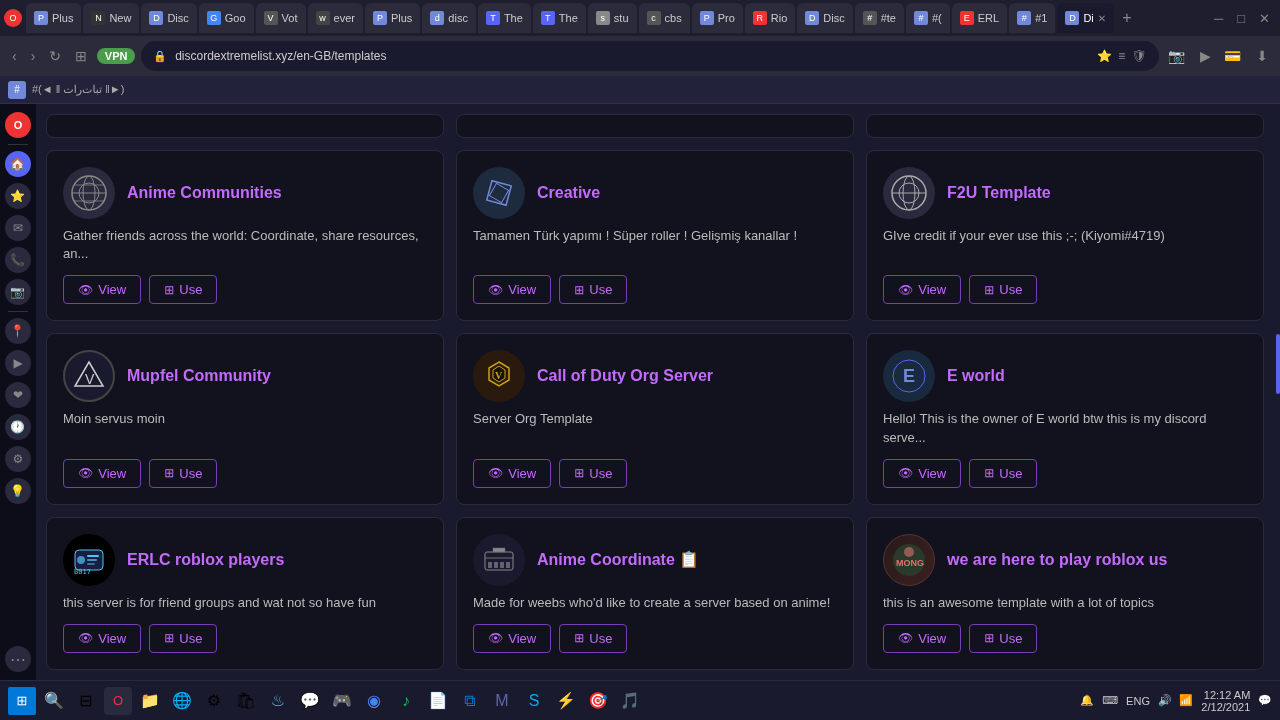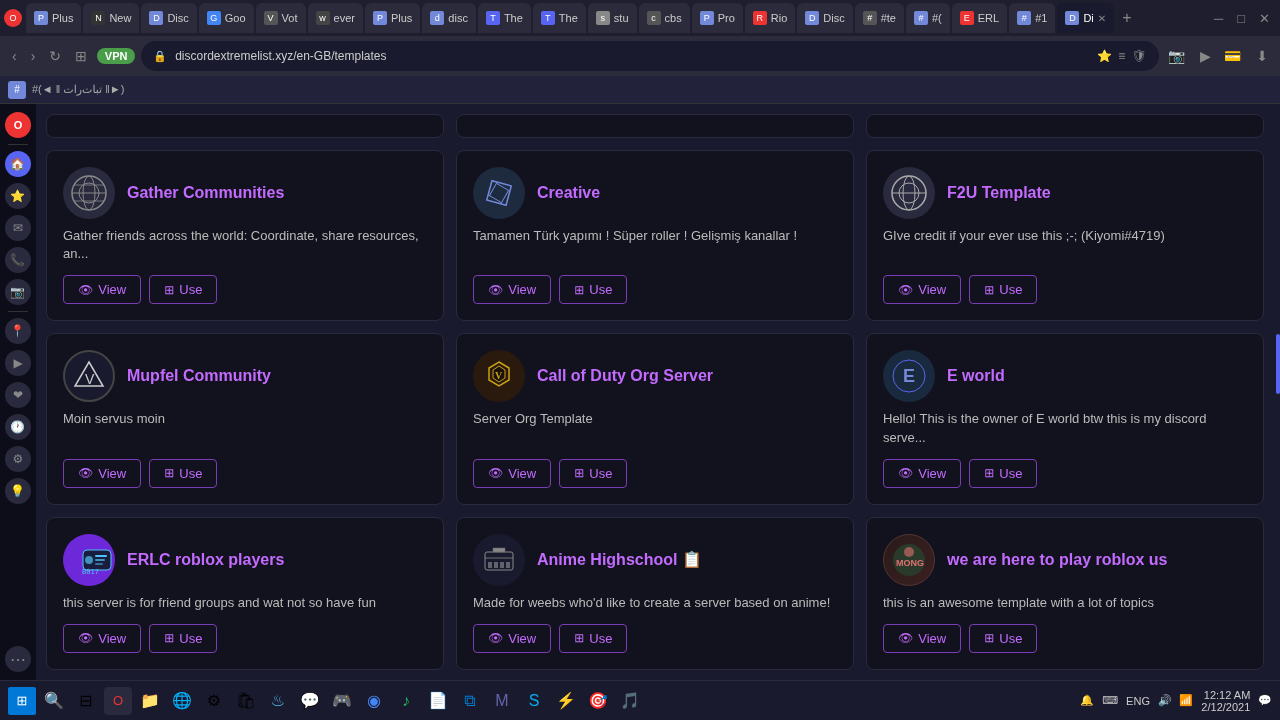--- a/index.html
+++ b/index.html
@@ -308,21 +308,21 @@
       color: #ccc;
       font-size: 11px;
     }
 
     
     .avatar-gc { background: #2a2a3e; color: white; }
     .avatar-creative { background: #1e2a3e; color: #7289da; }
     .avatar-f2u { background: #2a2a3e; color: white; }
     .avatar-cod { background: #2a1a0e; color: #c8a012; }
     .avatar-eworld { background: #1a2a3e; color: #7289da; }
-    .avatar-erlc { background: #6d28d9; color: #4fc3f7; justify-content: flex-end; }
+    .avatar-erlc { background: #000000; color: #4fc3f7; }
     .avatar-anime { background: #1a1a2e; color: #aaa; }
   </style>
 </head>
 <body>
 
 <div class="browser-chrome">
 
   <div class="tab-bar">
 
     <div class="tab-favicon" style="background:#e33;border-radius:50%;width:18px;height:18px;margin-right:2px;">O</div>
@@ -486,21 +486,21 @@
           <div class="card-avatar avatar-gc">
             <svg width="36" height="36" viewBox="0 0 36 36" fill="none" xmlns="http://www.w3.org/2000/svg">
               <circle cx="18" cy="18" r="17" stroke="#888" stroke-width="1.5"></circle>
               <circle cx="18" cy="18" r="10" stroke="#888" stroke-width="1"></circle>
               <ellipse cx="18" cy="18" rx="6" ry="17" stroke="#888" stroke-width="1"></ellipse>
               <line x1="1" y1="18" x2="35" y2="18" stroke="#888" stroke-width="1"></line>
               <line x1="3" y1="10" x2="33" y2="10" stroke="#888" stroke-width="0.8"></line>
               <line x1="3" y1="26" x2="33" y2="26" stroke="#888" stroke-width="0.8"></line>
             </svg>
           </div>
-          <span class="card-title">Gather Communities</span>
+          <span class="card-title">Anime Communities</span>
         </div>
         <div class="card-description">Gather friends across the world: Coordinate, share resources, an...</div>
         <div class="card-buttons">
           <button class="btn-view">
             <span class="btn-icon">👁</span>
             <span>View</span>
           </button>
           <button class="btn-use">
             <span class="btn-icon">⊞</span>
             <span>Use</span>
@@ -659,21 +659,21 @@
             <svg width="36" height="36" viewBox="0 0 36 36" fill="none">
               <rect x="4" y="10" width="28" height="18" rx="2" fill="#1a1a2e" stroke="#888" stroke-width="1"></rect>
               <line x1="4" y1="16" x2="32" y2="16" stroke="#888" stroke-width="0.8"></line>
               <rect x="12" y="6" width="12" height="4" fill="#888" stroke="#666" stroke-width="0.5"></rect>
               <rect x="7" y="20" width="4" height="6" fill="#aaa" opacity="0.5"></rect>
               <rect x="13" y="20" width="4" height="6" fill="#aaa" opacity="0.5"></rect>
               <rect x="19" y="20" width="4" height="6" fill="#aaa" opacity="0.5"></rect>
               <rect x="25" y="20" width="4" height="6" fill="#aaa" opacity="0.5"></rect>
             </svg>
           </div>
-          <span class="card-title">Anime Highschool 📋</span>
+          <span class="card-title">Anime Coordinate 📋</span>
         </div>
         <div class="card-description">Made for weebs who'd like to create a server based on anime!</div>
         <div class="card-buttons">
           <button class="btn-view">
             <span class="btn-icon">👁</span>
             <span>View</span>
           </button>
           <button class="btn-use">
             <span class="btn-icon">⊞</span>
             <span>Use</span>

